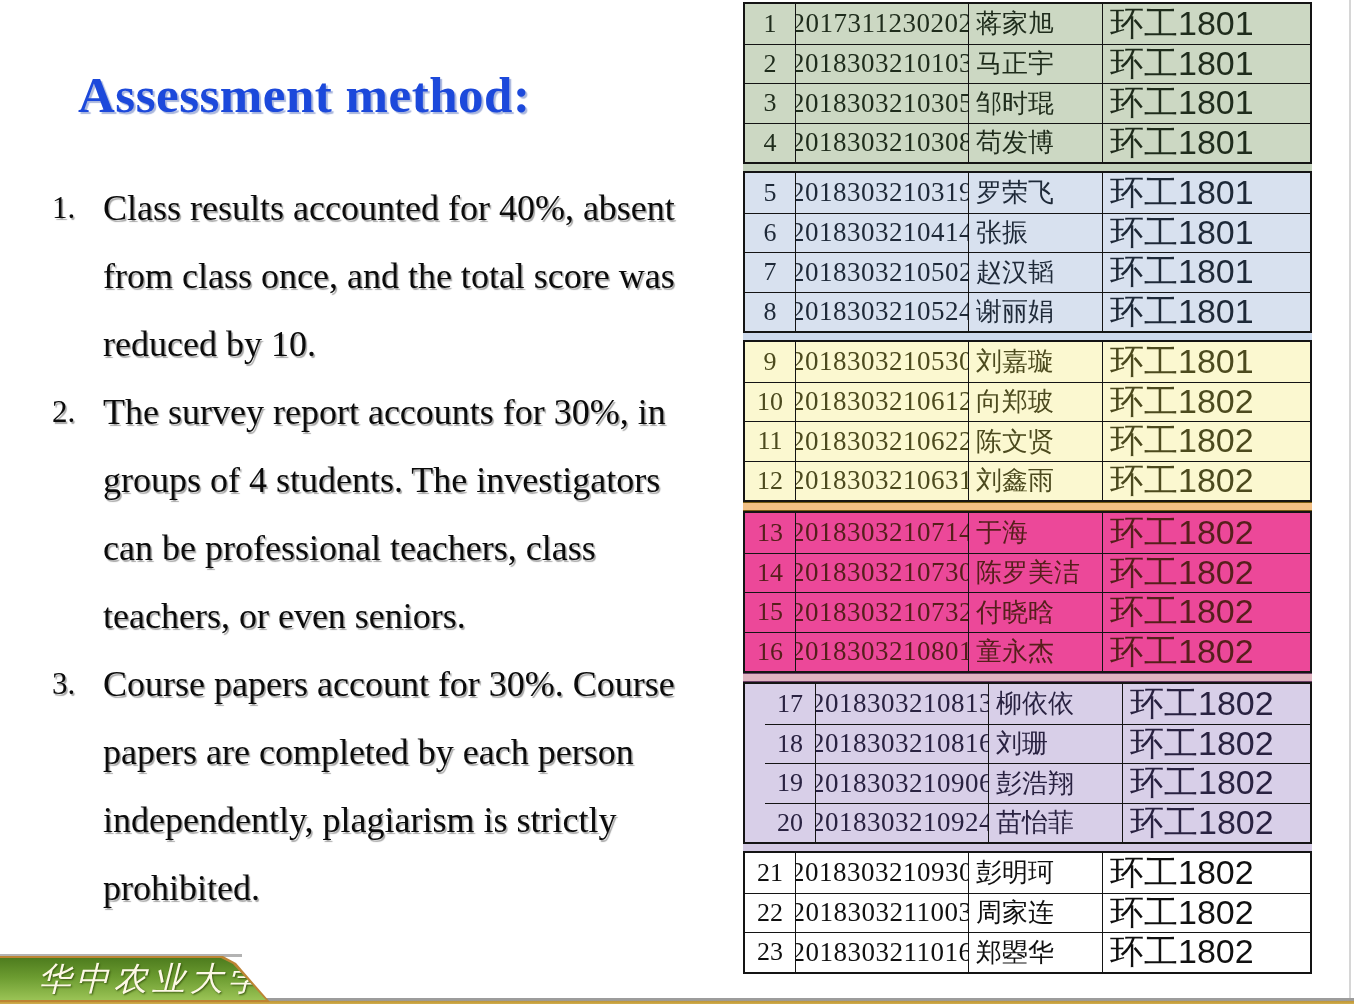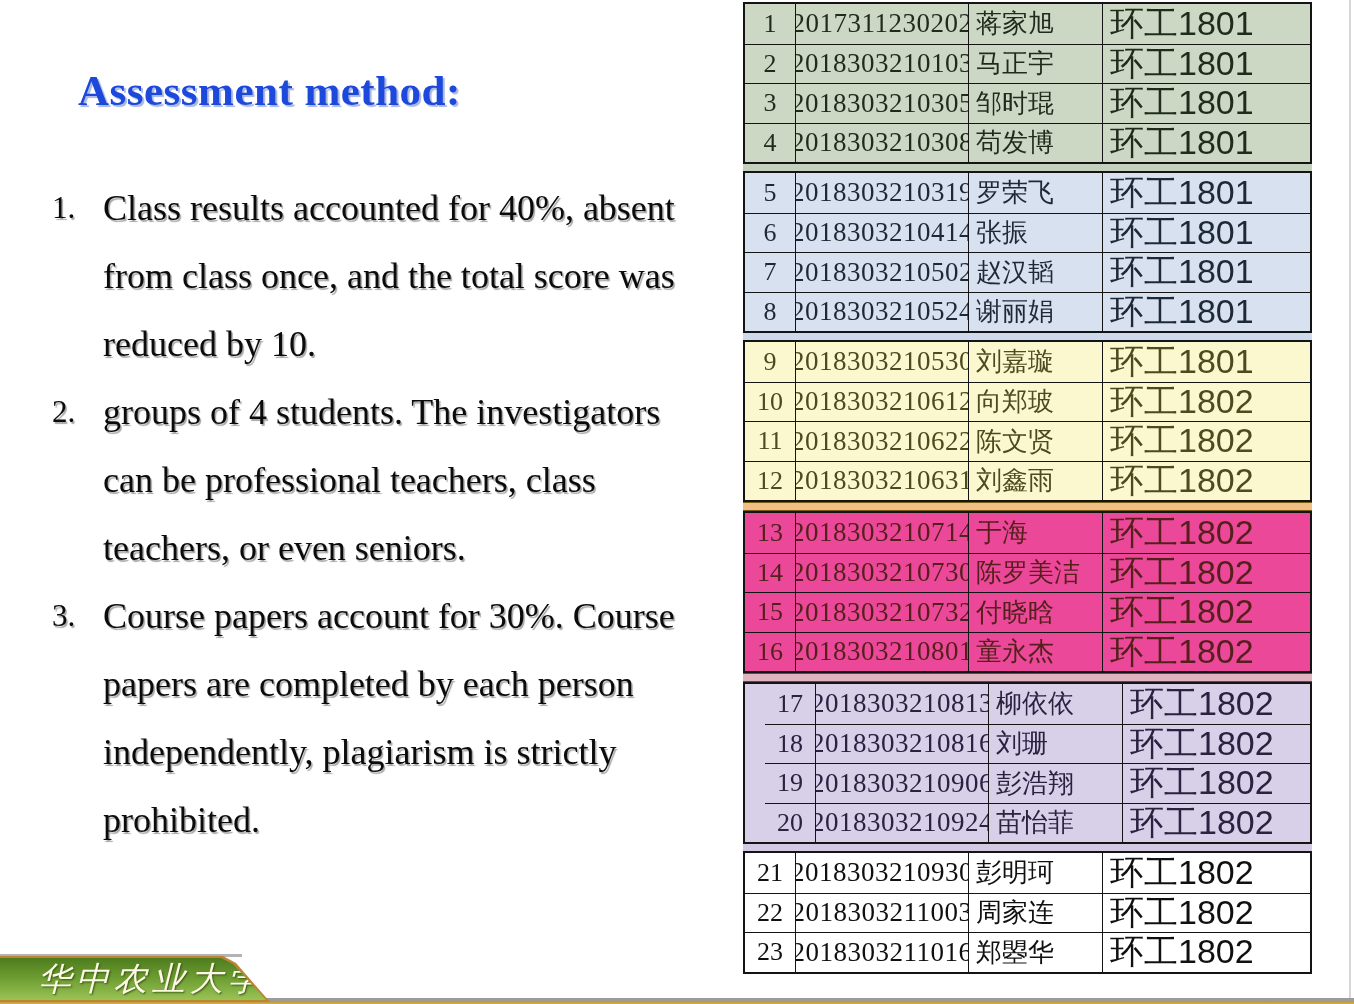--- a/index.html
+++ b/index.html
@@ -3,21 +3,21 @@
 <meta charset="utf-8">
 <style>
   * { margin:0; padding:0; box-sizing:border-box; }
   html,body { width:1354px; height:1004px; }
   body {
     position:relative; background:#ffffff; overflow:hidden;
     font-family:"Liberation Serif","DejaVu Serif",serif;
   }
   .page-title{
     position:absolute; left:78px; top:66px;
-    font-size:43px; font-weight:bold; letter-spacing:.5px;
+    font-size:51px; font-weight:bold; letter-spacing:.5px;
     text-shadow:2px 2px 1px #a9b6dd;
   }
   .list{ position:absolute; left:52px; top:174px; width:690px; }
   .list-item{ display:flex; }
   .item-num{ width:51px; font-size:31px; line-height:68px; color:#0b0b0b;
              text-shadow:1.5px 1.5px 1px #a8a8a8; }
   .item-body{ flex:1; }
   .item-line{ font-size:36px; line-height:68px; color:#0b0b0b; white-space:nowrap;
               text-shadow:1.5px 1.5px 1px #a8a8a8; }
   .rtable{ position:absolute; left:743px; top:2px; width:569px; }
@@ -64,20 +64,21 @@
       <div class="item-num">1.</div>
       <div class="item-body">
         <div class="item-line">Class results accounted for 40%, absent</div>
         <div class="item-line">from class once, and the total score was</div>
         <div class="item-line">reduced by 10.</div>
       </div>
     </div>
     <div class="list-item">
       <div class="item-num">2.</div>
       <div class="item-body">
+        <div class="item-line">The survey report accounts for 30%, in</div>
         <div class="item-line">groups of 4 students. The investigators</div>
         <div class="item-line">can be professional teachers, class</div>
         <div class="item-line">teachers, or even seniors.</div>
       </div>
     </div>
     <div class="list-item">
       <div class="item-num">3.</div>
       <div class="item-body">
         <div class="item-line">Course papers account for 30%. Course</div>
         <div class="item-line">papers are completed by each person</div>

